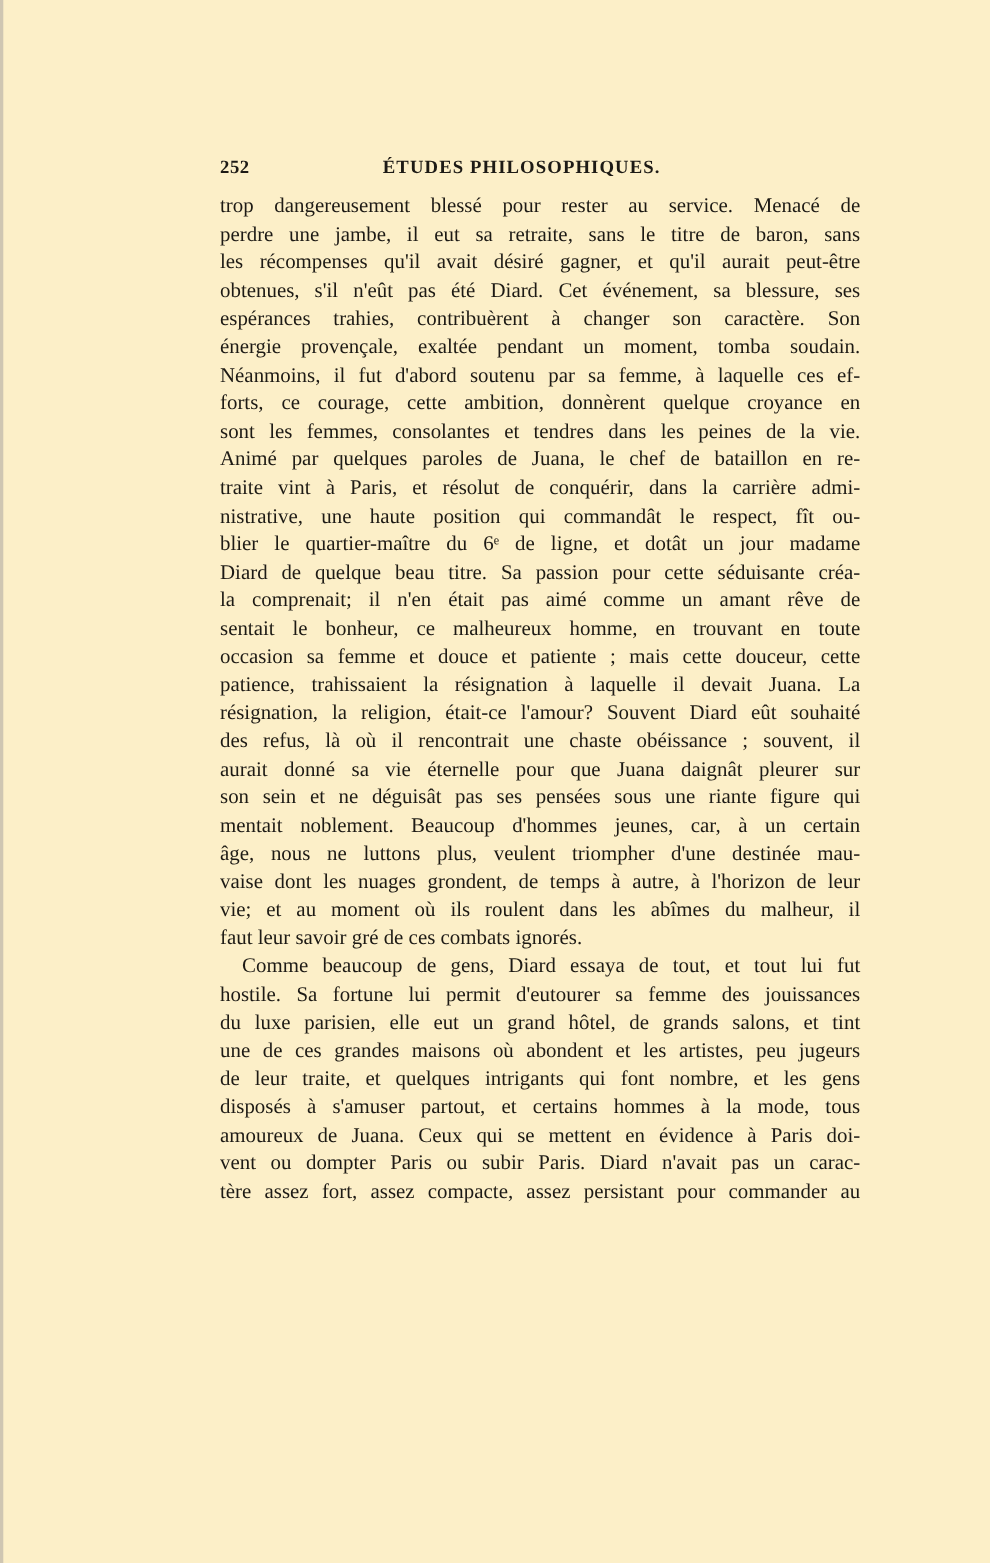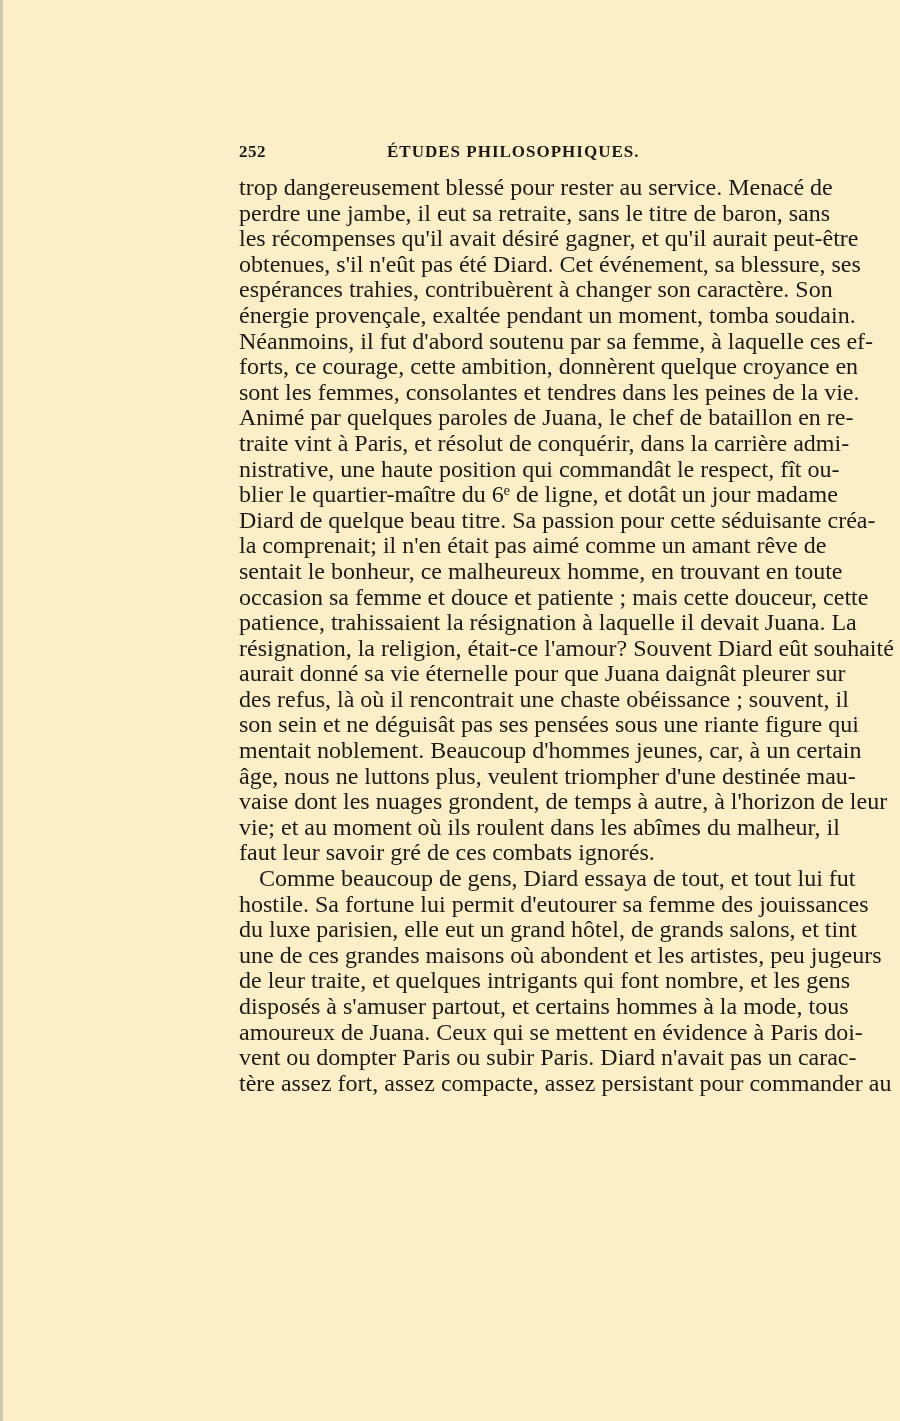--- a/index.html
+++ b/index.html
@@ -15,21 +15,20 @@
       border-left: 3px solid #cfc6b2;
       box-sizing: border-box;
       font-family: "Liberation Serif", "DejaVu Serif", serif;
       color: #1d1a15;
     }
     .page {
       position: absolute;
       left: 197px;
       top: 140px;
       width: 582px;
-      margin-left: 39px;
     }
     .running-head {
       position: relative;
       height: 28px;
       font-size: 17px;
       font-weight: bold;
       letter-spacing: 0.5px;
     }
     .page-number {
       position: absolute;
@@ -37,21 +36,21 @@
       top: 2px;
     }
     .running-title {
       position: absolute;
       left: 148px;
       top: 2px;
       letter-spacing: 1px;
     }
     .body-text {
       margin-top: 7px;
-      font-size: 24px;
+      font-size: 19px;
       line-height: 25.6px;
     }
     .line {
       display: block;
       white-space: nowrap;
       text-align: justify;
       text-align-last: justify;
       height: 25.6px;
     }
     .line.last {
@@ -83,22 +82,22 @@
         <span class="line">Animé par quelques paroles de Juana, le chef de bataillon en re-</span>
         <span class="line">traite vint à Paris, et résolut de conquérir, dans la carrière admi-</span>
         <span class="line">nistrative, une haute position qui commandât le respect, fît ou-</span>
         <span class="line">blier le quartier-maître du 6ᵉ de ligne, et dotât un jour madame</span>
         <span class="line">Diard de quelque beau titre. Sa passion pour cette séduisante créa-</span>
         <span class="line">la comprenait; il n'en était pas aimé comme un amant rêve de</span>
         <span class="line">sentait le bonheur, ce malheureux homme, en trouvant en toute</span>
         <span class="line">occasion sa femme et douce et patiente ; mais cette douceur, cette</span>
         <span class="line">patience, trahissaient la résignation à laquelle il devait Juana. La</span>
         <span class="line">résignation, la religion, était-ce l'amour? Souvent Diard eût souhaité</span>
+        <span class="line">des refus, là où il rencontrait une chaste obéissance ; souvent, il</span>
         <span class="line">aurait donné sa vie éternelle pour que Juana daignât pleurer sur</span>
-        <span class="line">des refus, là où il rencontrait une chaste obéissance ; souvent, il</span>
         <span class="line">son sein et ne déguisât pas ses pensées sous une riante figure qui</span>
         <span class="line">mentait noblement. Beaucoup d'hommes jeunes, car, à un certain</span>
         <span class="line">âge, nous ne luttons plus, veulent triompher d'une destinée mau-</span>
         <span class="line">vaise dont les nuages grondent, de temps à autre, à l'horizon de leur</span>
         <span class="line">vie; et au moment où ils roulent dans les abîmes du malheur, il</span>
         <span class="line last">faut leur savoir gré de ces combats ignorés.</span>
       </div>
       <div class="paragraph">
         <span class="line indent">Comme beaucoup de gens, Diard essaya de tout, et tout lui fut</span>
         <span class="line">hostile. Sa fortune lui permit d'eutourer sa femme des jouissances</span>

